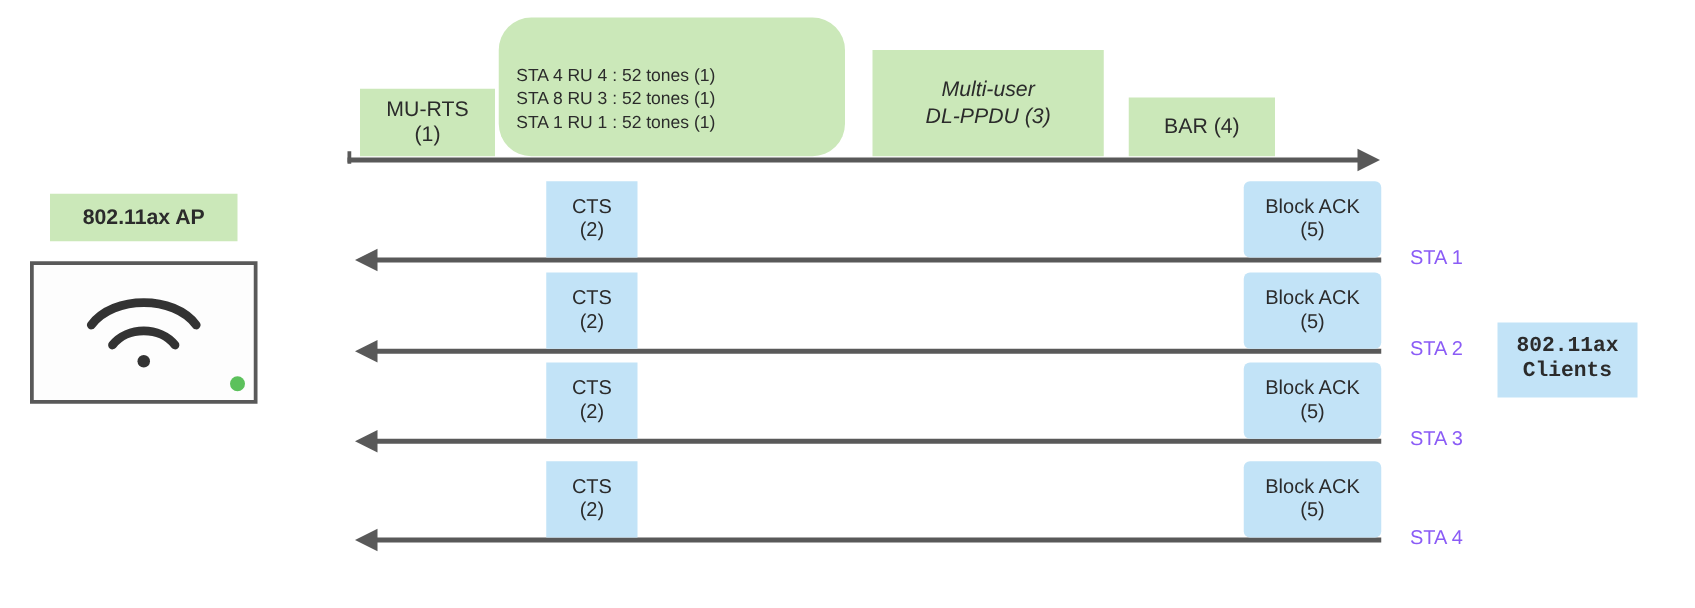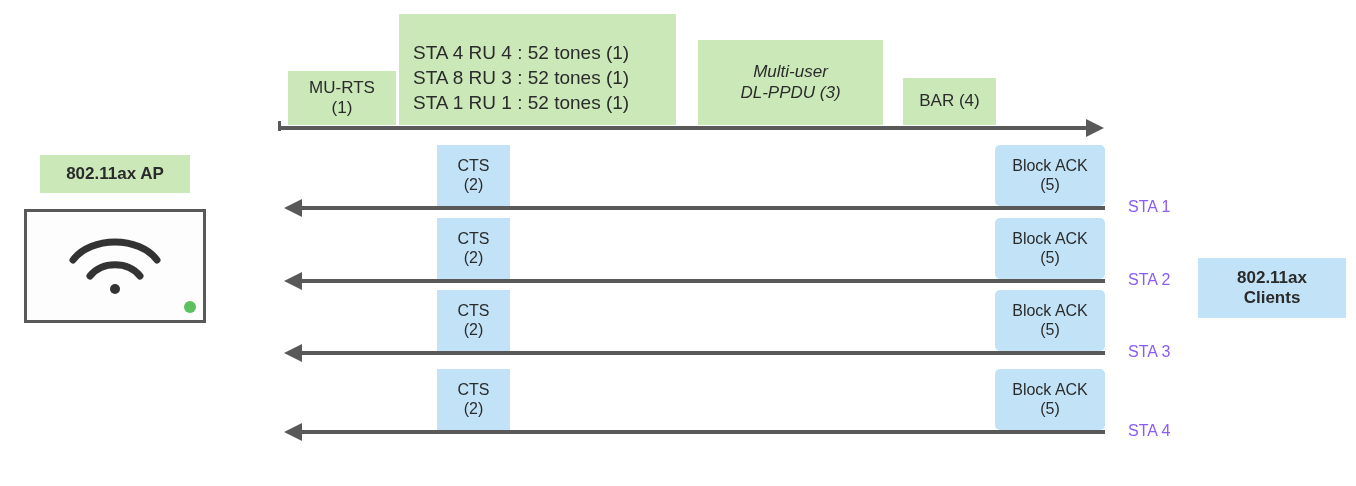--- a/index.html
+++ b/index.html
@@ -29,22 +29,23 @@
   .f17{font-size:17px;}
   .f16{font-size:16px;}
   .bold{font-weight:bold;}
 
   
   .rublock{
     display:flex;flex-direction:column;
     align-items:flex-start;justify-content:center;
     padding:24px 12px 6px 14px;
     line-height:1.30;
-    font-size:19px;
+    font-size:14px;
     white-space:nowrap;
+    border-radius:26px;
   }
 
   
   .arrow-line{
     position:absolute;height:4px;background:#595959;
   }
   .head-right{
     position:absolute;width:0;height:0;
     border-top:9px solid transparent;
     border-bottom:9px solid transparent;
@@ -105,21 +106,21 @@
     <span>STA 4 RU 4 : 52 tones (1)</span>
     <span>STA 8 RU 3 : 52 tones (1)</span>
     <span>STA 1 RU 1 : 52 tones (1)</span>
   </div>
 
   <div class="abs box green f17" style="left:698px;top:40px;width:185px;height:85px;font-style:italic;">
     <span>Multi-user</span>
     <span>DL-PPDU (3)</span>
   </div>
 
-  <div class="abs box green f17" style="left:903px;top:78px;width:93px;height:47px;">
+  <div class="abs box green f17" style="left:903px;top:78px;width:117px;height:47px;">
     <span>BAR (4)</span>
   </div>
 
   <div class="arrow-line" style="left:300px;top:206px;width:805px;"></div>
   <div class="head-left" style="left:284px;top:199px;"></div>
   <div class="abs box blue f16" style="left:437px;top:145px;width:73px;height:61px;">
     <span>CTS</span>
     <span>(2)</span>
   </div>
   <div class="abs box blue f16 rounded" style="left:995px;top:145px;width:110px;height:61px;">
@@ -157,18 +158,18 @@
   <div class="abs box blue f16" style="left:437px;top:369px;width:73px;height:61px;">
     <span>CTS</span>
     <span>(2)</span>
   </div>
   <div class="abs box blue f16 rounded" style="left:995px;top:369px;width:110px;height:61px;">
     <span>Block ACK</span>
     <span>(5)</span>
   </div>
   <div class="sta-label" style="left:1128px;top:422px;">STA 4</div>
 
-  <div class="abs box blue f17 bold" style="left:1198px;top:258px;width:148px;height:60px;">
+  <div class="abs box blue f17 bold" style="left:1198px;top:258px;width:112px;height:60px;font-family:Liberation Mono, monospace;">
     <span>802.11ax</span>
     <span>Clients</span>
   </div>
 
 </div>
 
 </body></html>

